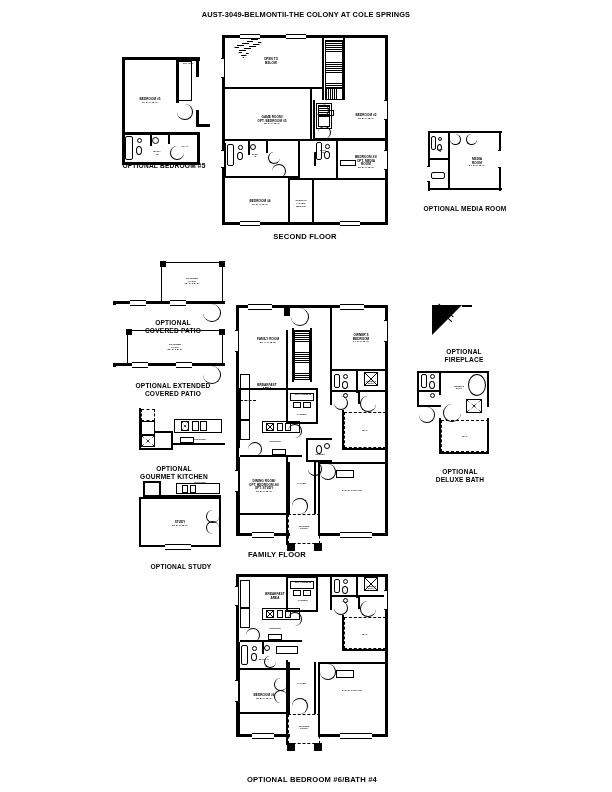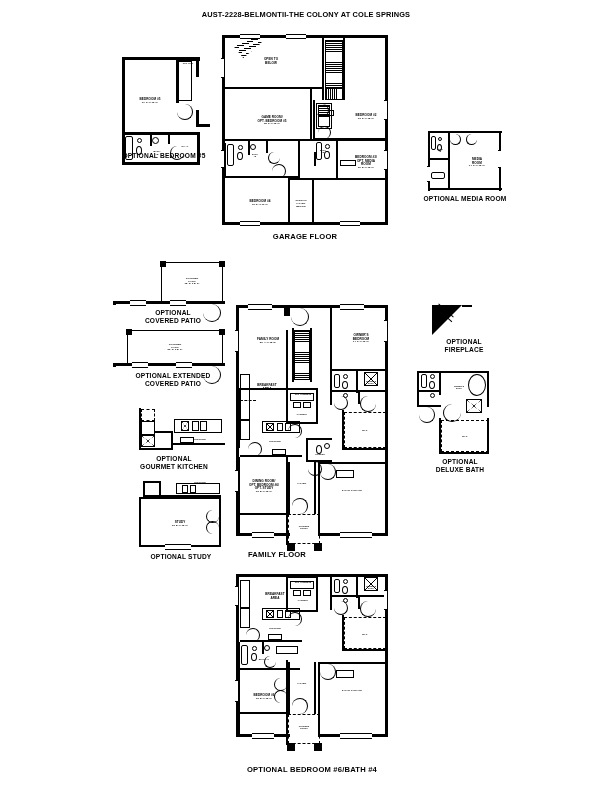--- a/index.html
+++ b/index.html
@@ -20,21 +20,21 @@
     letter-spacing:.2px;
     text-align:center;
     line-height:1.15;
     white-space:pre-line;
   }
   .sheet-title{
     font-size:7.4px;font-weight:bold;letter-spacing:.15px;
     position:absolute;top:10px;left:0;width:612px;text-align:center;
   }
   .plan-name{ font-size:7.6px; }
-  .opt-name{ font-size:6.6px; }
+  .opt-name{ font-size:6.6px;margin-top:10px; }
 
   
   .rl{
     position:absolute;
     text-align:center;
     font-size:3.1px;
     font-weight:bold;
     line-height:1.22;
     letter-spacing:.05px;
     white-space:pre-line;
@@ -85,21 +85,21 @@
   }
   .fp{position:absolute;background:#000;}
   .col{position:absolute;background:#000;border:0.8px solid #000;}
   .win{position:absolute;background:#fff;border-top:0.7px solid #000;border-bottom:0.7px solid #000;}
 </style>
 </head>
 <body>
 
 <div class="sheet">
 
-  <div class="sheet-title">AUST-2228-BELMONTII-THE COLONY AT COLE SPRINGS</div>
+  <div class="sheet-title">AUST-3049-BELMONTII-THE COLONY AT COLE SPRINGS</div>
 
   <div>
 
     <div class="blk" style="left:122px;top:57px;width:78px;height:2.5px;"></div>
     <div class="blk" style="left:122px;top:57px;width:2.5px;height:78px;"></div>
     <div class="blk" style="left:122px;top:132px;width:78px;height:2.5px;"></div>
     <div class="blk" style="left:176px;top:57px;width:2.5px;height:46px;"></div>
 
     <div class="blk" style="left:178px;top:57px;width:22px;height:4px;"></div>
     <div class="blk" style="left:196px;top:57px;width:2.5px;height:20px;"></div>
@@ -240,21 +240,21 @@
       <span>BATH
 #2</span>
     </div>
     <div class="rl xs" style="left:340px;top:161px;width:16px;">
       <span>W.I.C.</span>
     </div>
     <div class="rl xs" style="left:252px;top:83px;width:22px;">
       <span>OPT. RAIL</span>
     </div>
 
-    <div class="ttl plan-name" style="left:225px;top:233px;width:160px;">GARAGE FLOOR</div>
+    <div class="ttl plan-name" style="left:225px;top:233px;width:160px;">SECOND FLOOR</div>
   </div>
 
   <div>
     <div class="blk" style="left:428px;top:131px;width:74px;height:2.4px;"></div>
     <div class="blk" style="left:428px;top:131px;width:2.4px;height:60px;"></div>
     <div class="blk" style="left:499px;top:131px;width:2.4px;height:60px;"></div>
     <div class="blk" style="left:428px;top:188px;width:74px;height:2.4px;"></div>
     <div class="blk" style="left:448px;top:133px;width:2px;height:56px;"></div>
     <div class="blk" style="left:430px;top:158px;width:18px;height:1.6px;"></div>
     <div class="tub" style="left:431px;top:136px;width:5px;height:14px;"></div>

